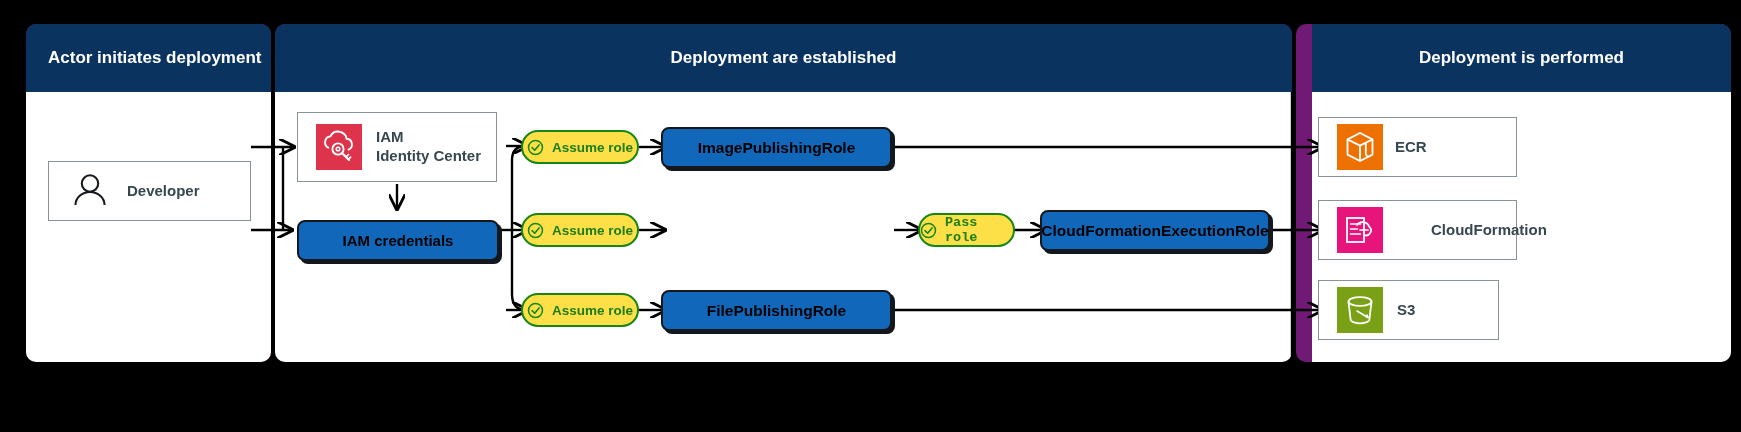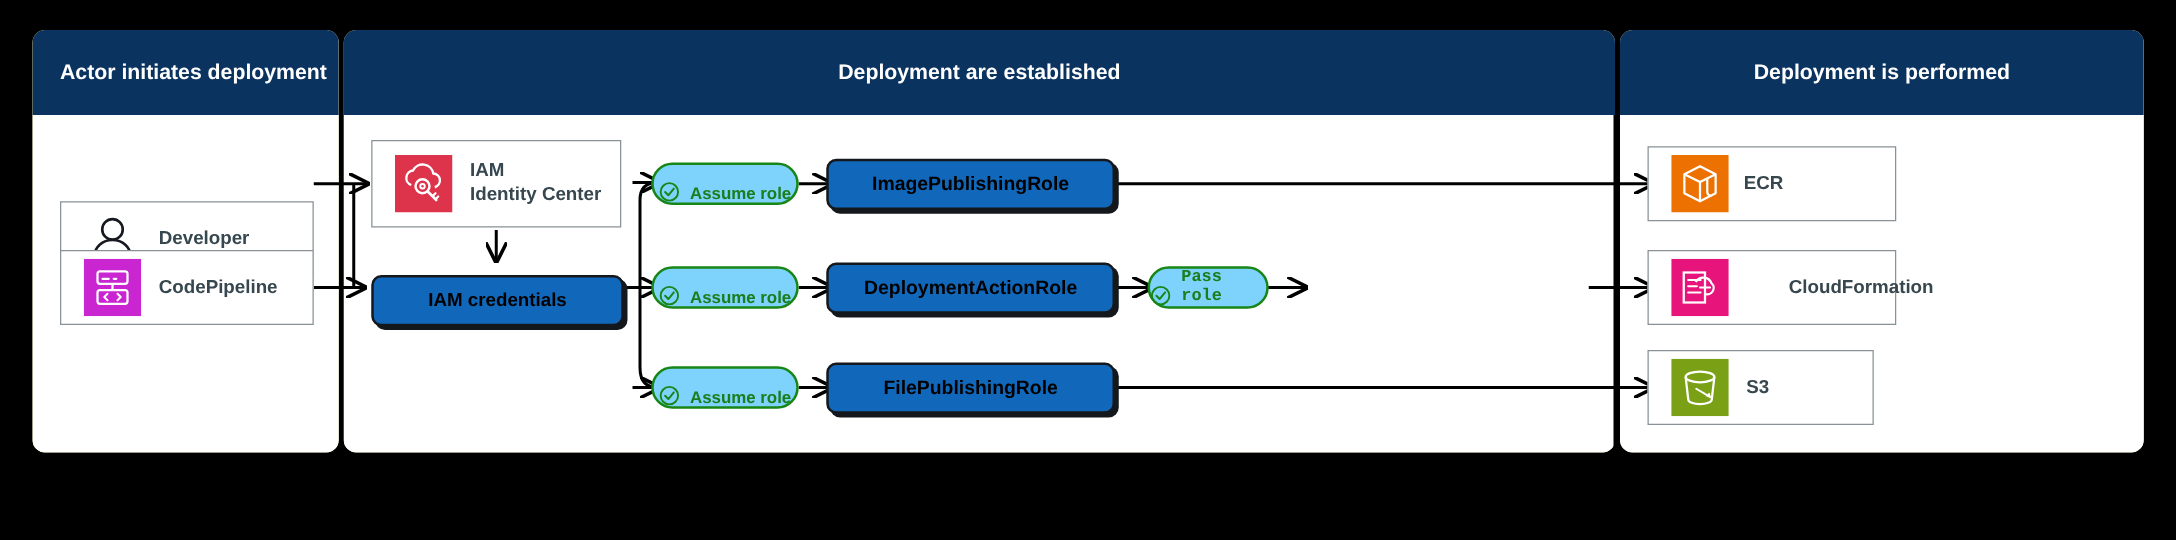--- a/index.html
+++ b/index.html
@@ -12,21 +12,21 @@
     position: relative;
     width: 1741px;
     height: 432px;
     background: #000000;
     overflow: hidden;
   }
 
   
   .panel {
     position: absolute;
-    background: #fef9c3;
+    background: #701a75;
     border-radius: 10px;
     overflow: hidden;
   }
   .panel-header {
     background: #0b3360;
     color: #ffffff;
     font-weight: bold;
     font-size: 17px;
     display: flex;
     align-items: center;
@@ -82,26 +82,26 @@
     justify-content: center;
     color: #000000;
     font-weight: bold;
     font-size: 15.5px;
     box-shadow: 3px 3px 0 0 #14181c;
   }
 
   
   .pill {
     position: absolute;
-    background: #7dd3fc;
+    background: #fde047;
     border: 2.2px solid #178616;
     border-radius: 999px;
     box-sizing: border-box;
     display: flex;
-    align-items: flex-end;
+    align-items: center;
     justify-content: center;
     gap: 8px;
     color: #1b7d1b;
     font-weight: bold;
     font-size: 13.5px;
   }
   .pill svg { flex: 0 0 17px; }
 
   
   #wires {
@@ -120,21 +120,21 @@
   <div class="panel" style="left:26px; top:24px; width:245px; height:338px;">
     <div class="panel-header left">Actor initiates deployment</div>
     <div class="panel-body" style="height:270px;"></div>
   </div>
 
   <div class="panel" style="left:275px; top:24px; width:1017px; height:338px;">
     <div class="panel-header center">Deployment are established</div>
     <div class="panel-body" style="height:270px;"></div>
   </div>
 
-  <div class="panel" style="left:1296px; top:24px; width:419px; height:338px;">
+  <div class="panel" style="left:1296px; top:24px; width:419px; height:338px;padding-left:16px;">
     <div class="panel-header center">Deployment is performed</div>
     <div class="panel-body" style="height:270px;"></div>
   </div>
 
   <svg id="wires" viewBox="0 0 1741 432">
     <defs>
       <marker id="arw" viewBox="0 0 10 10" refX="9" refY="5" markerWidth="7" markerHeight="7" orient="auto-start-reverse">
         <path d="M 0 0 L 10 5 L 0 10" fill="none" stroke="#000" stroke-width="1.7"></path>
       </marker>
     </defs>
@@ -190,33 +190,20 @@
   <div class="node-box" style="left:48px; top:117px; width:203px; height:60px;margin-top:44px;">
     <span class="plain-icon">
       <svg viewBox="0 0 46 46" width="46" height="46">
         <circle cx="23" cy="15.5" r="8.2" fill="none" stroke="#16191f" stroke-width="2.1"></circle>
         <path d="M 8.5 37 a 14.5 13 0 0 1 29 0" fill="none" stroke="#16191f" stroke-width="2.1"></path>
       </svg>
     </span>
     <span class="node-label">Developer</span>
   </div>
 
-  <div class="node-box" style="left:48px; top:200px; width:203px; height:60px;">
-    <span class="svc-icon">
-      <svg viewBox="0 0 46 46" width="46" height="46">
-        <rect width="46" height="46" fill="#c925d1"></rect>
-        <rect x="11" y="10" width="24" height="10" rx="2" fill="none" stroke="#fff" stroke-width="1.8"></rect>
-        <path d="M 15 16 h 5 M 24 16 h 2" stroke="#fff" stroke-width="1.8" stroke-linecap="round"></path>
-        <path d="M 23 20 v 5" stroke="#fff" stroke-width="1.8"></path>
-        <rect x="11" y="25" width="24" height="11" rx="2" fill="none" stroke="#fff" stroke-width="1.8"></rect>
-        <path d="M 19 28 l -2.6 2.6 l 2.6 2.6 M 27 28 l 2.6 2.6 l -2.6 2.6" fill="none" stroke="#fff" stroke-width="1.6" stroke-linecap="round" stroke-linejoin="round"></path>
-      </svg>
-    </span>
-    <span class="node-label">CodePipeline</span>
-  </div>
 
   <div class="node-box" style="left:297px; top:112px; width:200px; height:70px;">
     <span class="svc-icon">
       <svg viewBox="0 0 46 46" width="46" height="46">
         <rect width="46" height="46" fill="#dd344c"></rect>
         <path d="M 13 24 a 6 6 0 0 1 1.4 -11.6 a 8.6 8.6 0 0 1 16.2 2.4 a 5.6 5.6 0 0 1 1.2 11" fill="none" stroke="#fff" stroke-width="1.9" stroke-linejoin="round"></path>
         <circle cx="22" cy="25" r="5.6" fill="none" stroke="#fff" stroke-width="1.9"></circle>
         <circle cx="22" cy="25" r="1.8" fill="none" stroke="#fff" stroke-width="1.5"></circle>
         <path d="M 26.2 29.2 L 33 36" stroke="#fff" stroke-width="2.1" stroke-linecap="round"></path>
         <path d="M 30 33 l 2.4 -2.4 M 32.4 35.4 l 2.2 -2.2" stroke="#fff" stroke-width="1.7" stroke-linecap="round"></path>
@@ -259,24 +246,24 @@
       <circle cx="10" cy="10" r="8.2" fill="none" stroke="#178616" stroke-width="1.8"></circle>
       <path d="M 6 10.2 L 9 13.2 L 14.2 7" fill="none" stroke="#178616" stroke-width="1.9" stroke-linecap="round" stroke-linejoin="round"></path>
     </svg>
     <span>Pass role</span>
   </div>
 
   <div class="role-box" style="left:661px; top:127px; width:231px; height:41px;">
     <span>ImagePublishingRole</span>
   </div>
 
-  <div class="role-box" style="left:661px; top:210px; width:231px; height:41px;">
-    <span>DeploymentActionRole</span>
-  </div>
-
+
+  <div class="role-box" style="left:1040px; top:210px; width:230px; height:41px;">
+    <span>CloudFormationExecutionRole</span>
+  </div>
 
   <div class="role-box" style="left:661px; top:290px; width:231px; height:41px;">
     <span>FilePublishingRole</span>
   </div>
 
   <div class="node-box" style="left:1318px; top:117px; width:199px; height:60px;gap:12px;">
     <span class="svc-icon">
       <svg viewBox="0 0 46 46" width="46" height="46">
         <rect width="46" height="46" fill="#ed7100"></rect>
         <path d="M 23 9 L 35.5 15.4 V 30.6 L 23 37 L 10.5 30.6 V 15.4 Z" fill="none" stroke="#fff" stroke-width="1.8" stroke-linejoin="round"></path>

